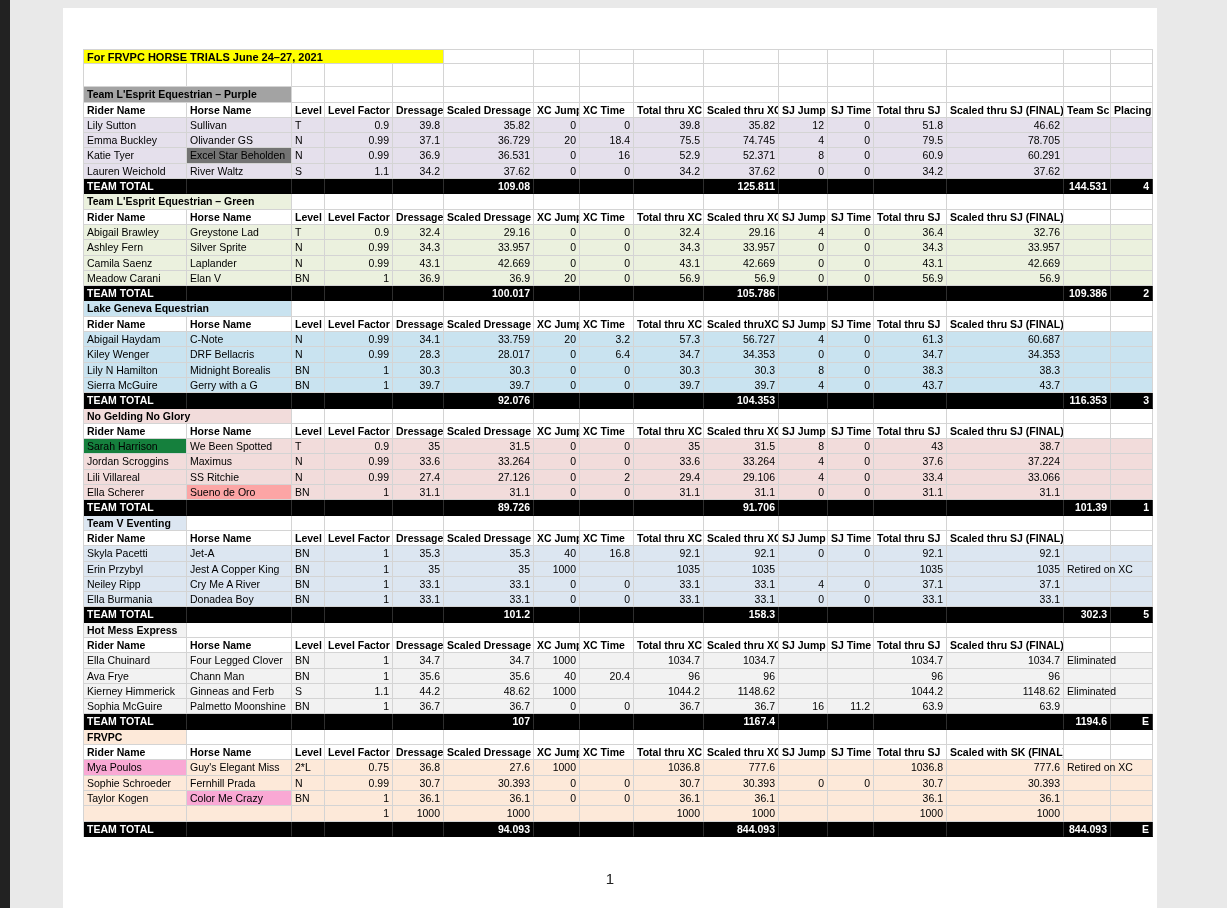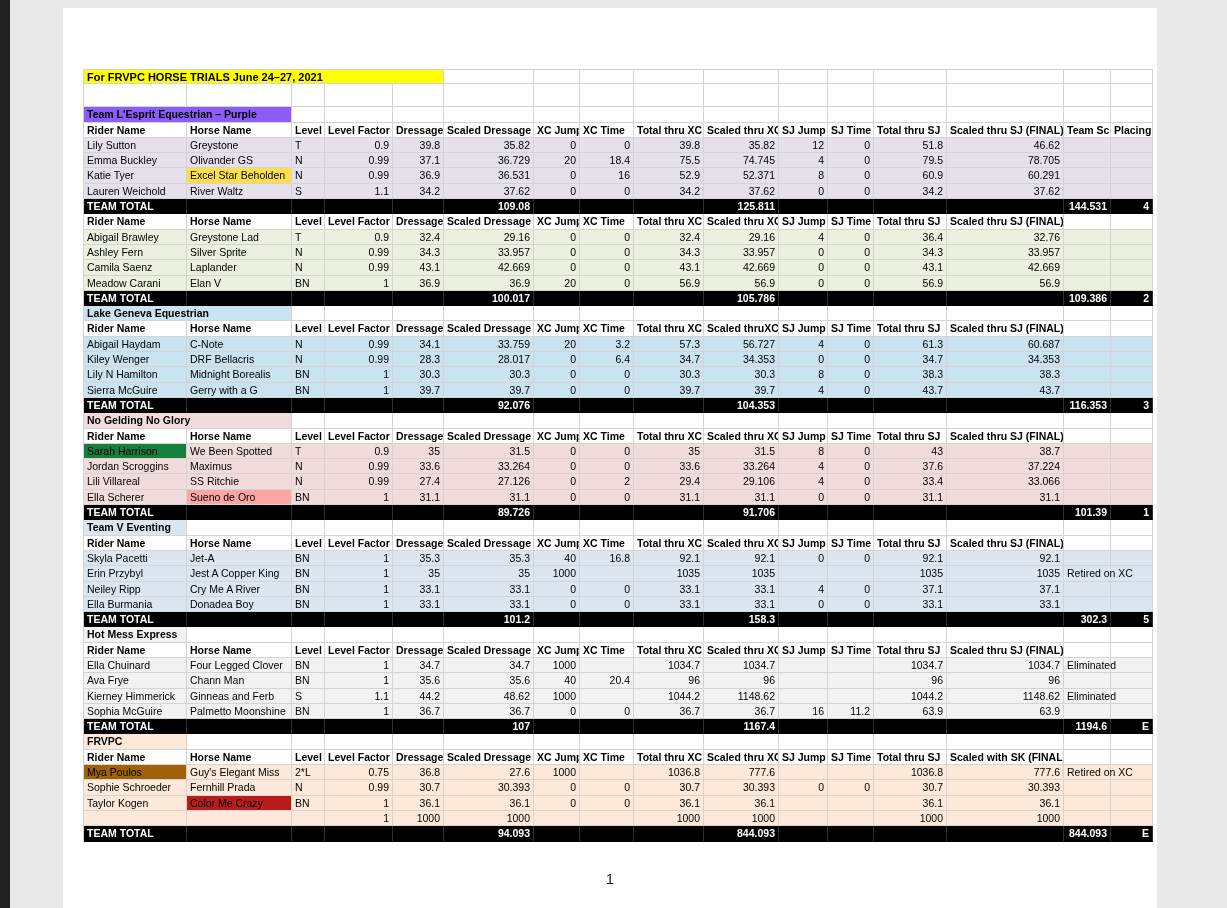--- a/index.html
+++ b/index.html
@@ -12,21 +12,21 @@
   }
   .left-bar{
     position:absolute;left:0;top:0;width:10px;height:908px;
     background:#222;
   }
   .page{
     position:absolute;left:63px;top:8px;width:1094px;height:900px;
     background:#ffffff;
   }
   .sheet{
-    position:absolute;left:20px;top:61px;width:1069px;
+    position:absolute;left:20px;top:41px;width:1069px;
   }
   .row{
     display:grid;
     grid-template-columns:103px 105px 33px 68px 51px 90px 46px 54px 70px 75px 49px 46px 73px 117px 47px 42px;
     border-left:1px solid #d4d4d4;
   }
   .row:first-child .cell{border-top:1px solid #d4d4d4;}
   .cell{
     height:15.3px;
     line-height:15.4px;
@@ -93,21 +93,21 @@
         <div class="cell"></div>
         <div class="cell"></div>
         <div class="cell"></div>
         <div class="cell"></div>
         <div class="cell"></div>
         <div class="cell"></div>
         <div class="cell"></div>
         <div class="cell"></div>
       </div>
       <div class="row bold">
-        <div class="cell name-cell" style="grid-column:span 2;background:#8b5cf6">Team L'Esprit Equestrian – Purple</div>
+        <div class="cell name-cell" style="grid-column:span 2;background:#a3a3a3">Team L'Esprit Equestrian – Purple</div>
         <div class="cell"></div>
         <div class="cell"></div>
         <div class="cell"></div>
         <div class="cell"></div>
         <div class="cell"></div>
         <div class="cell"></div>
         <div class="cell"></div>
         <div class="cell"></div>
         <div class="cell"></div>
         <div class="cell"></div>
@@ -129,21 +129,21 @@
         <div class="cell">Scaled thru XC</div>
         <div class="cell">SJ Jump</div>
         <div class="cell">SJ Time</div>
         <div class="cell">Total thru SJ</div>
         <div class="cell">Scaled thru SJ (FINAL)</div>
         <div class="cell">Team Score</div>
         <div class="cell">Placing</div>
       </div>
       <div class="row">
         <div class="cell" style="background:#E5E0EC">Lily Sutton</div>
-        <div class="cell" style="background:#E5E0EC">Greystone</div>
+        <div class="cell" style="background:#E5E0EC">Sullivan</div>
         <div class="cell" style="background:#E5E0EC">T</div>
         <div class="cell r" style="background:#E5E0EC">0.9</div>
         <div class="cell r" style="background:#E5E0EC">39.8</div>
         <div class="cell r" style="background:#E5E0EC">35.82</div>
         <div class="cell r" style="background:#E5E0EC">0</div>
         <div class="cell r" style="background:#E5E0EC">0</div>
         <div class="cell r" style="background:#E5E0EC">39.8</div>
         <div class="cell r" style="background:#E5E0EC">35.82</div>
         <div class="cell r" style="background:#E5E0EC">12</div>
         <div class="cell r" style="background:#E5E0EC">0</div>
@@ -165,21 +165,21 @@
         <div class="cell r" style="background:#E5E0EC">74.745</div>
         <div class="cell r" style="background:#E5E0EC">4</div>
         <div class="cell r" style="background:#E5E0EC">0</div>
         <div class="cell r" style="background:#E5E0EC">79.5</div>
         <div class="cell r" style="background:#E5E0EC">78.705</div>
         <div class="cell" style="background:#E5E0EC"></div>
         <div class="cell" style="background:#E5E0EC"></div>
       </div>
       <div class="row">
         <div class="cell" style="background:#E5E0EC">Katie Tyer</div>
-        <div class="cell" style="background:#fde047">Excel Star Beholden</div>
+        <div class="cell" style="background:#737373">Excel Star Beholden</div>
         <div class="cell" style="background:#E5E0EC">N</div>
         <div class="cell r" style="background:#E5E0EC">0.99</div>
         <div class="cell r" style="background:#E5E0EC">36.9</div>
         <div class="cell r" style="background:#E5E0EC">36.531</div>
         <div class="cell r" style="background:#E5E0EC">0</div>
         <div class="cell r" style="background:#E5E0EC">16</div>
         <div class="cell r" style="background:#E5E0EC">52.9</div>
         <div class="cell r" style="background:#E5E0EC">52.371</div>
         <div class="cell r" style="background:#E5E0EC">8</div>
         <div class="cell r" style="background:#E5E0EC">0</div>
@@ -218,20 +218,37 @@
         <div class="cell"></div>
         <div class="cell r">125.811</div>
         <div class="cell"></div>
         <div class="cell"></div>
         <div class="cell"></div>
         <div class="cell"></div>
         <div class="cell r">144.531</div>
         <div class="cell r">4</div>
       </div>
       <div class="row bold">
+        <div class="cell name-cell" style="grid-column:span 2;background:#EBF1DE">Team L'Esprit Equestrian – Green</div>
+        <div class="cell"></div>
+        <div class="cell"></div>
+        <div class="cell"></div>
+        <div class="cell"></div>
+        <div class="cell"></div>
+        <div class="cell"></div>
+        <div class="cell"></div>
+        <div class="cell"></div>
+        <div class="cell"></div>
+        <div class="cell"></div>
+        <div class="cell"></div>
+        <div class="cell"></div>
+        <div class="cell"></div>
+        <div class="cell"></div>
+      </div>
+      <div class="row bold">
         <div class="cell">Rider Name</div>
         <div class="cell">Horse Name</div>
         <div class="cell">Level</div>
         <div class="cell">Level Factor</div>
         <div class="cell">Dressage</div>
         <div class="cell">Scaled Dressage</div>
         <div class="cell">XC Jump</div>
         <div class="cell">XC Time</div>
         <div class="cell">Total thru XC</div>
         <div class="cell">Scaled thru XC</div>
@@ -864,21 +881,21 @@
         <div class="cell">Total thru XC</div>
         <div class="cell">Scaled thru XC</div>
         <div class="cell">SJ Jump</div>
         <div class="cell">SJ Time</div>
         <div class="cell">Total thru SJ</div>
         <div class="cell">Scaled with SK (FINAL)</div>
         <div class="cell"></div>
         <div class="cell"></div>
       </div>
       <div class="row">
-        <div class="cell" style="background:#a16207">Mya Poulos</div>
+        <div class="cell" style="background:#f9a8d4">Mya Poulos</div>
         <div class="cell" style="background:#FDE9D9">Guy's Elegant Miss</div>
         <div class="cell" style="background:#FDE9D9">2*L</div>
         <div class="cell r" style="background:#FDE9D9">0.75</div>
         <div class="cell r" style="background:#FDE9D9">36.8</div>
         <div class="cell r" style="background:#FDE9D9">27.6</div>
         <div class="cell r" style="background:#FDE9D9">1000</div>
         <div class="cell" style="background:#FDE9D9"></div>
         <div class="cell r" style="background:#FDE9D9">1036.8</div>
         <div class="cell r" style="background:#FDE9D9">777.6</div>
         <div class="cell" style="background:#FDE9D9"></div>
@@ -901,21 +918,21 @@
         <div class="cell r" style="background:#FDE9D9">30.393</div>
         <div class="cell r" style="background:#FDE9D9">0</div>
         <div class="cell r" style="background:#FDE9D9">0</div>
         <div class="cell r" style="background:#FDE9D9">30.7</div>
         <div class="cell r" style="background:#FDE9D9">30.393</div>
         <div class="cell" style="background:#FDE9D9"></div>
         <div class="cell" style="background:#FDE9D9"></div>
       </div>
       <div class="row">
         <div class="cell" style="background:#FDE9D9">Taylor Kogen</div>
-        <div class="cell" style="background:#b91c1c">Color Me Crazy</div>
+        <div class="cell" style="background:#f9a8d4">Color Me Crazy</div>
         <div class="cell" style="background:#FDE9D9">BN</div>
         <div class="cell r" style="background:#FDE9D9">1</div>
         <div class="cell r" style="background:#FDE9D9">36.1</div>
         <div class="cell r" style="background:#FDE9D9">36.1</div>
         <div class="cell r" style="background:#FDE9D9">0</div>
         <div class="cell r" style="background:#FDE9D9">0</div>
         <div class="cell r" style="background:#FDE9D9">36.1</div>
         <div class="cell r" style="background:#FDE9D9">36.1</div>
         <div class="cell" style="background:#FDE9D9"></div>
         <div class="cell" style="background:#FDE9D9"></div>

